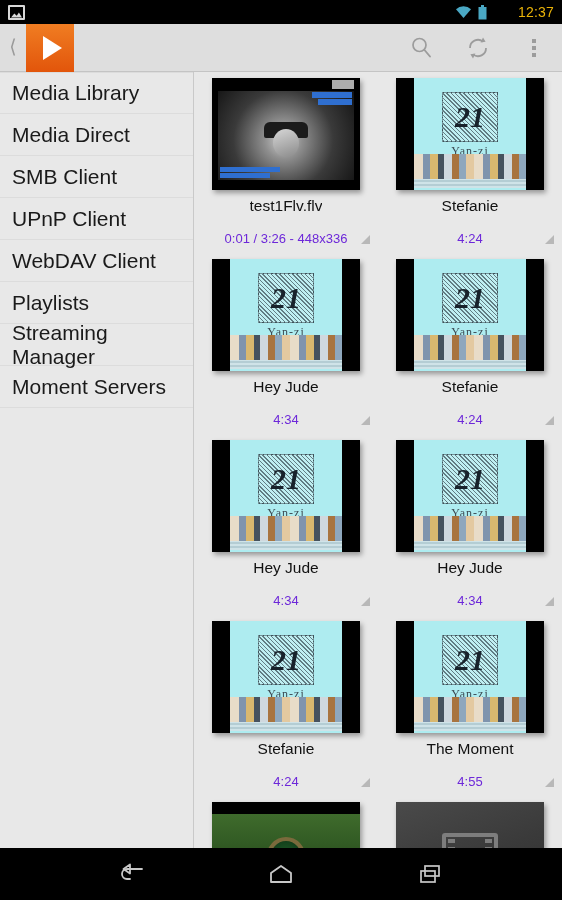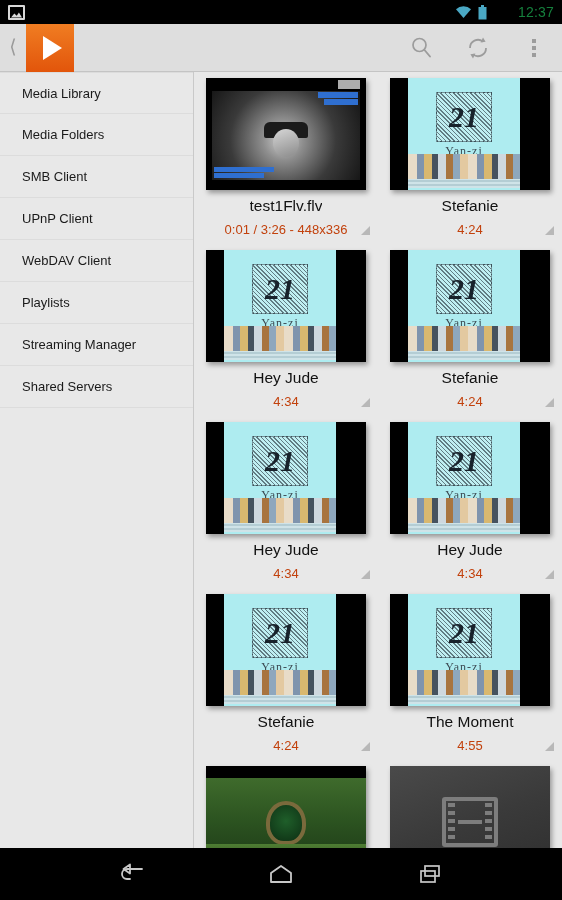--- a/index.html
+++ b/index.html
@@ -11,21 +11,21 @@
   }
   #app { position:relative; width:562px; height:900px; overflow:hidden; }
 
   
   .statusbar {
     height:24px; background:#000; display:flex; align-items:center;
     padding:0 8px; position:relative;
   }
   .sb-left { display:flex; align-items:center; gap:6px; }
   .sb-right { margin-left:auto; display:flex; align-items:center; gap:6px; }
-  .sb-clock { color:#15803d; font-size:14px; letter-spacing:.2px;margin-left:25px; }
+  .sb-clock { color:#eab308; font-size:14px; letter-spacing:.2px;margin-left:25px; }
   .img-icon {
     width:17px; height:15px; border:2px solid #d8d8d8; border-radius:1px;
     position:relative; overflow:hidden; background:#000;
   }
   .img-icon::after {
     content:""; position:absolute; left:1px; right:1px; bottom:0px; height:6px;
     background:#d8d8d8;
     clip-path:polygon(0 100%, 30% 35%, 52% 72%, 72% 15%, 100% 100%);
   }
 
@@ -55,42 +55,42 @@
   .dots { display:flex; flex-direction:column; gap:3px; }
   .dots i { display:block; width:4px; height:4px; background:#9c9c9c; }
 
   
   .content { display:flex; height:828px; }
   .sidebar {
     width:194px; flex:none; background:#e8e8e8;
     border-right:1px solid #c9c9c9;
   }
   .nav-item {
-    height:42px; display:flex; align-items:center; padding-left:22px;
-    border-bottom:1px solid #dcdcdc; font-size:13px; color:#1a1a1a;
+    height:42px; display:flex; align-items:center; padding-left:12px;
+    border-bottom:1px solid #dcdcdc; font-size:21px; color:#1a1a1a;
   }
   .nav-item:first-child { border-top:1px solid #dcdcdc; }
 
   
   .grid-wrap { flex:1; background:#e8e8e8; overflow:hidden; position:relative; }
   .grid { display:flex; flex-wrap:wrap; padding-top:6px; }
   .cell {
     width:50%; display:flex; flex-direction:column; align-items:center;
     margin-bottom:12px; position:relative;
   }
   .thumb {
-    width:160px; height:112px; background:#000; position:relative;
+    width:148px; height:112px; background:#000; position:relative;
     box-shadow:2px 3px 5px rgba(0,0,0,.35); overflow:hidden;
   }
   .title {
     font-size:15.5px; color:#111; margin-top:6px; text-align:center;
     max-width:150px; line-height:19px; overflow:hidden;
   }
   .sub {
-    font-size:13px; color:#c2410c; margin-top:6px; text-align:center;
+    font-size:13px; color:#6d28d9; margin-top:15px; text-align:center;
     line-height:17px;
   }
   .corner {
     position:absolute; right:8px; bottom:3px;
     width:0; height:0; border-bottom:9px solid #b8b8b8;
     border-left:9px solid transparent;
   }
 
   
   .album { position:absolute; inset:0; background:#000; }
@@ -271,39 +271,39 @@
     </div>
   </div>
 
   <div class="content">
 
     <div class="sidebar">
       <div class="nav-item">
         <span>Media Library</span>
       </div>
       <div class="nav-item">
-        <span>Media Folders</span>
+        <span>Media Direct</span>
       </div>
       <div class="nav-item">
         <span>SMB Client</span>
       </div>
       <div class="nav-item">
         <span>UPnP Client</span>
       </div>
       <div class="nav-item">
         <span>WebDAV Client</span>
       </div>
       <div class="nav-item">
         <span>Playlists</span>
       </div>
       <div class="nav-item">
         <span>Streaming Manager</span>
       </div>
       <div class="nav-item">
-        <span>Shared Servers</span>
+        <span>Moment Servers</span>
       </div>
     </div>
 
     <div class="grid-wrap">
       <div class="grid">
 
         <div class="cell">
           <div class="thumb">
             <div class="vframe">
               <div class="pic"></div>

